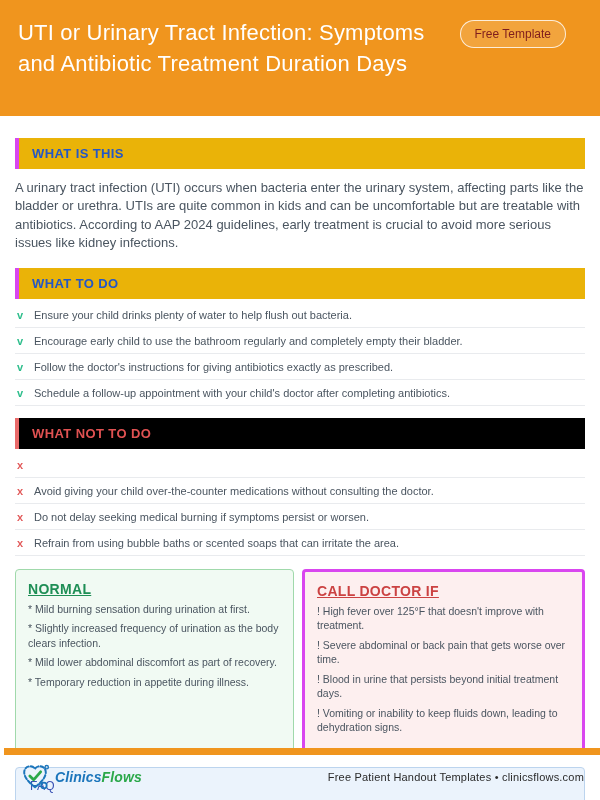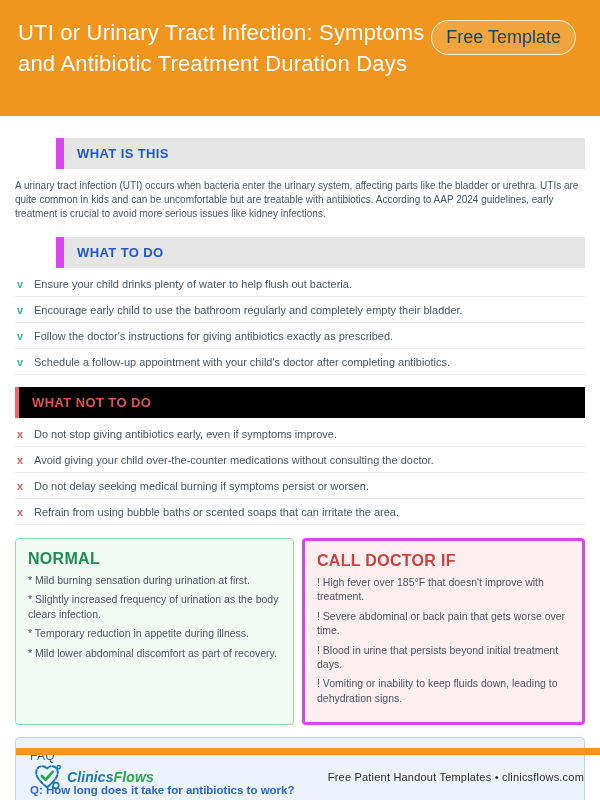--- a/index.html
+++ b/index.html
@@ -10,72 +10,71 @@
     position:relative;
     overflow:hidden;
     -webkit-font-smoothing:antialiased;
   }
   .page { width:600px; height:800px; position:relative; background:#fff; }
 
   
   .header {
     background:#F0951E;
     height:116px;
-    padding:17px 24px 0 18px;
+    padding:17px 34px 0 18px;
     display:flex;
     justify-content:space-between;
     align-items:flex-start;
   }
   .header h1 {
     color:#ffffff;
     font-size:22px;
     line-height:31px;
     font-weight:500;
     max-width:450px;
     letter-spacing:0.2px;
   }
   .badge {
     margin-top:3px;
-    color:#0c4a6e;
-    font-size:18px;
+    color:#7f1d1d;
+    font-size:12px;
     padding:6px 14px;
     border:1px solid rgba(255,255,255,0.8);
     border-radius:999px;
     background:rgba(255,255,255,0.14);
     white-space:nowrap;
     cursor:pointer;
   }
 
   
   .content { padding:0 15px; }
 
   .bar {
     margin-top:22px;
     padding:8px 12px 8px 13px;
     font-size:13px;
     font-weight:700;
     letter-spacing:0.4px;
   }
   .bar.blue {
-    background:#e5e5e5;
-    border-left:8px solid #d946ef;
+    background:#eab308;
+    border-left:4px solid #d946ef;
     color:#2457C5;
-    margin-left:41px;
   }
   .bar.red {
     background:#000000;
     border-left:4px solid #E96A6A;
     color:#E05252;
     margin-top:12px;
   }
   .bar.second { margin-top:15px; }
 
   .intro {
     margin-top:10px;
-    font-size:10px;
+    font-size:13px;
     line-height:1.42;
     color:#4A5560;
   }
 
   .rows { margin-top:3px; }
   .row {
     display:flex;
     align-items:flex-start;
     gap:9px;
     padding:7px 2px 6px 2px;
@@ -87,41 +86,41 @@
   .marker.green { color:#2EBE8C; }
   .marker.red { color:#E25B5B; }
 
   
   .twocol { display:flex; gap:8px; margin-top:13px; }
   .box {
     flex:1;
     border-radius:4px;
     padding:11px 12px 12px 12px;
   }
-  .box h3 { font-size:16px; font-weight:700; margin-bottom:1px; letter-spacing:0.3px; }
+  .box h3 { font-size:14px; font-weight:700; margin-bottom:1px; letter-spacing:0.3px;text-decoration:underline; }
   .box p { font-size:10.5px; line-height:1.38; color:#4A5560; margin:5px 0; }
   .box.normal { background:#F1FAF3; border:1px solid #A0D9AB; }
   .box.normal h3 { color:#1E8E55; }
   .box.doctor { background:#FDEFEF; border:3px solid #d946ef; }
   .box.doctor h3 { color:#CB4242; }
 
   
   .faq {
     margin-top:12px;
     background:#EBF3FC;
     border:1px solid #BCD4EE;
     border-radius:4px;
     padding:11px 14px 12px 14px;
   }
   .faq h3 { font-size:12px; font-weight:500; color:#3A52B4; margin-bottom:21px; letter-spacing:0.3px; }
   .faq .q { font-size:11.5px; font-weight:700; color:#2F63D8; margin:6px 0 3px 0; }
   .faq .a { font-size:11px; color:#6B7684; margin:16px; white-space:nowrap; overflow:hidden; }
 
   
-  .footer { position:absolute; left:16px; right:0; bottom:0; }
+  .footer { position:absolute; left:4px; right:0; bottom:0; }
   .footer-bar { height:7px; background:#F0951E; }
   .footer-content {
     height:45px;
     display:flex;
     justify-content:space-between;
     align-items:center;
     padding:6px 16px 8px 16px;
   }
   .brand { display:flex; align-items:center; gap:5px; }
   .brand-text { font-style:italic; font-weight:700; font-size:14px; letter-spacing:0.1px; }
@@ -166,21 +165,20 @@
           <span class="marker green">v</span>
           <span class="row-text">Schedule a follow-up appointment with your child's doctor after completing antibiotics.</span>
         </div>
       </div>
 
     <div class="bar red">WHAT NOT TO DO</div>
     <div class="rows">
 
         <div class="row">
           <span class="marker red">x</span>
-          <span class="row-text">Do not stop giving antibiotics early, even if symptoms improve.</span>
         </div>
 
         <div class="row">
           <span class="marker red">x</span>
           <span class="row-text">Avoid giving your child over-the-counter medications without consulting the doctor.</span>
         </div>
 
         <div class="row">
           <span class="marker red">x</span>
           <span class="row-text">Do not delay seeking medical burning if symptoms persist or worsen.</span>
@@ -194,30 +192,30 @@
 
     <div class="twocol">
       <div class="box normal">
         <h3>NORMAL</h3>
         <div>
 
             <p><span>*</span> <span>Mild burning sensation during urination at first.</span></p>
 
             <p><span>*</span> <span>Slightly increased frequency of urination as the body clears infection.</span></p>
 
+            <p><span>*</span> <span>Mild lower abdominal discomfort as part of recovery.</span></p>
+
             <p><span>*</span> <span>Temporary reduction in appetite during illness.</span></p>
-
-            <p><span>*</span> <span>Mild lower abdominal discomfort as part of recovery.</span></p>
           </div>
       </div>
       <div class="box doctor">
         <h3>CALL DOCTOR IF</h3>
         <div>
 
-            <p><span>!</span> <span>High fever over 185°F that doesn't improve with treatment.</span></p>
+            <p><span>!</span> <span>High fever over 125°F that doesn't improve with treatment.</span></p>
 
             <p><span>!</span> <span>Severe abdominal or back pain that gets worse over time.</span></p>
 
             <p><span>!</span> <span>Blood in urine that persists beyond initial treatment days.</span></p>
 
             <p><span>!</span> <span>Vomiting or inability to keep fluids down, leading to dehydration signs.</span></p>
           </div>
       </div>
     </div>
 

